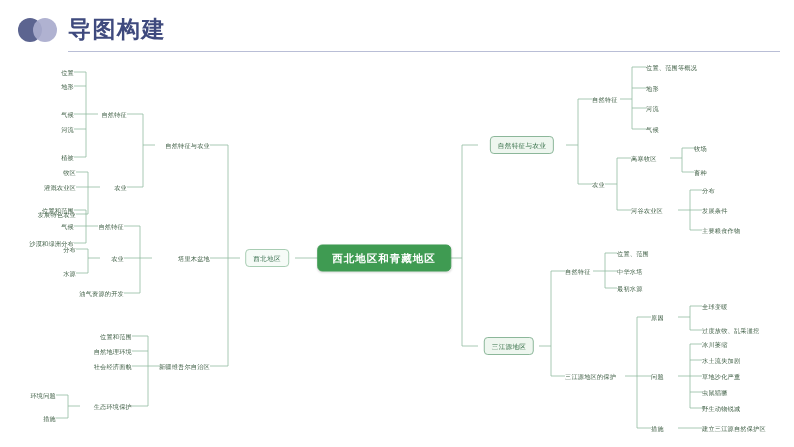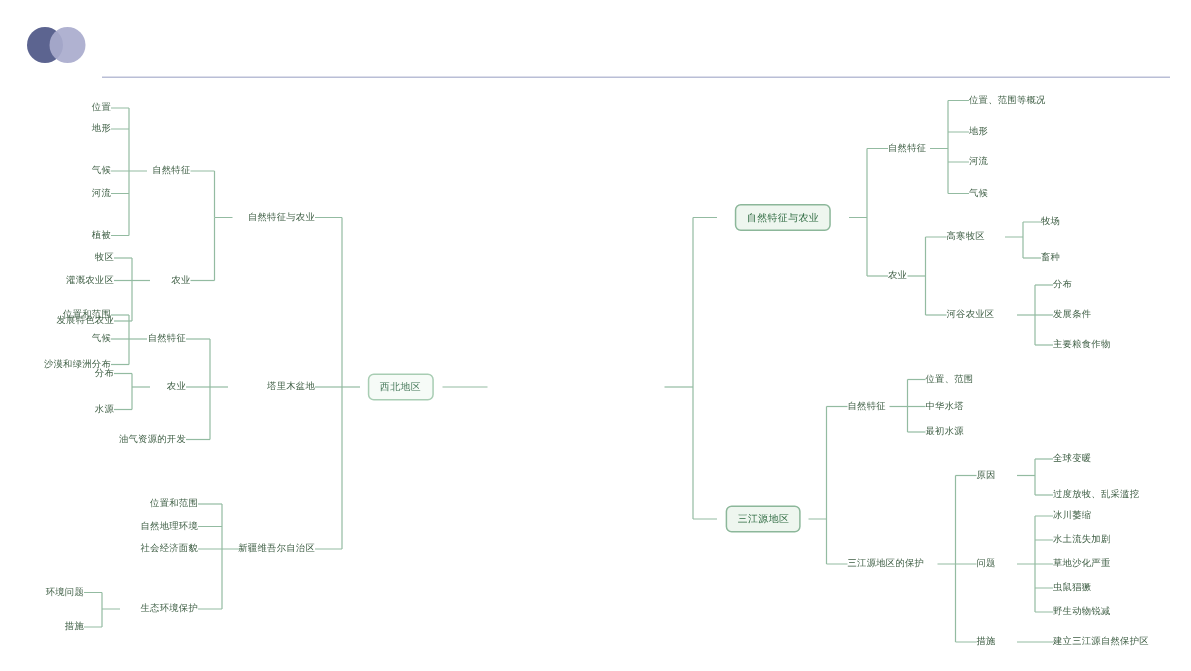--- a/index.html
+++ b/index.html
@@ -74,20 +74,21 @@
 </head>
 <body>
 
 <div id="root">
 
   <div class="header">
     <div class="logo-circles">
       <div class="circ circ-a"></div>
       <div class="circ circ-b"></div>
     </div>
+    <div class="header-title">导图构建</div>
     <div class="header-rule"></div>
   </div>
 
   <div class="canvas">
 
     <svg class="svg-lines" viewBox="0 0 794 389">
       <g fill="none" stroke="#93bba1" stroke-width="0.8">
 
         <path d="M325,200 L295,200"></path>
 
@@ -207,20 +208,21 @@
         <path d="M690,286 L702,286"></path>
         <path d="M690,302 L702,302"></path>
         <path d="M690,318 L702,318"></path>
         <path d="M690,334 L702,334"></path>
         <path d="M690,350 L702,350"></path>
 
         <path d="M678,370 L702,370"></path>
       </g>
     </svg>
 
+    <div class="boxnode central" style="left:384px; top:200px;">西北地区和青藏地区</div>
 
     <div class="boxnode pale" style="left:267px; top:200px;">西北地区</div>
 
     <div class="node r" style="left:210px; top:87px;">自然特征与农业</div>
     <div class="node r" style="left:127px; top:56px;">自然特征</div>
     <div class="node r" style="left:74px; top:14px;">位置</div>
     <div class="node r" style="left:74px; top:28px;">地形</div>
     <div class="node r" style="left:74px; top:56px;">气候</div>
     <div class="node r" style="left:74px; top:71px;">河流</div>
     <div class="node r" style="left:74px; top:99px;">植被</div>

